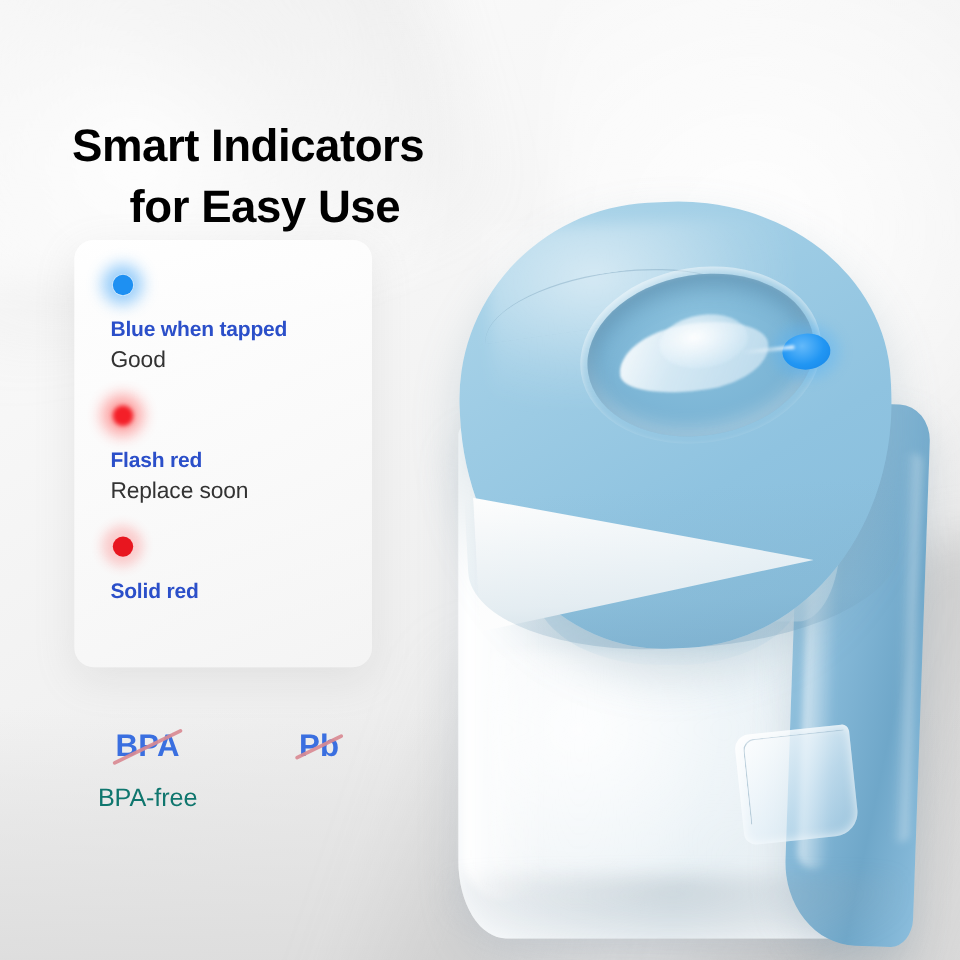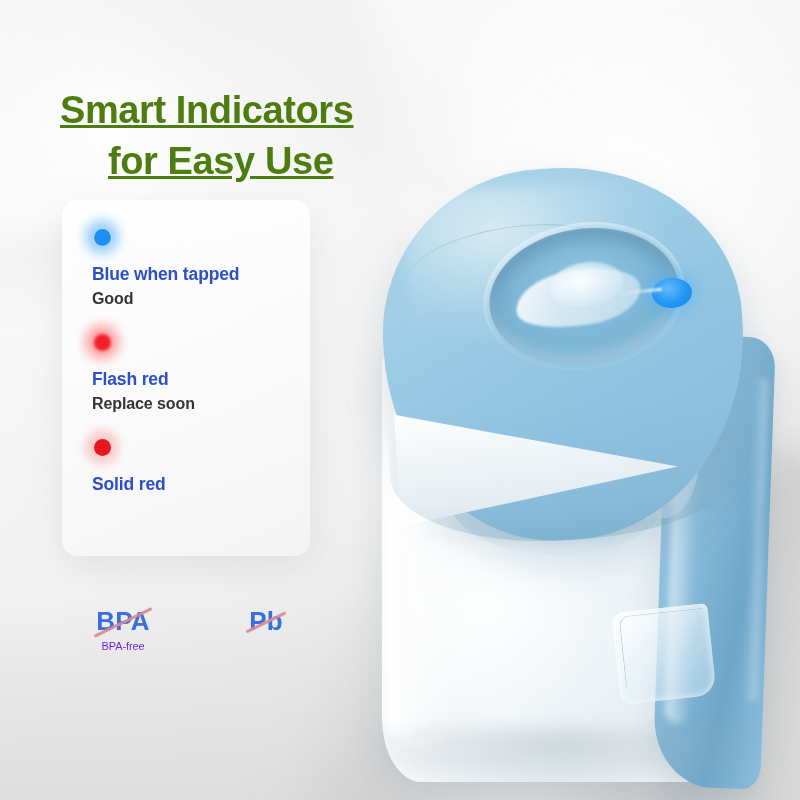--- a/index.html
+++ b/index.html
@@ -26,23 +26,23 @@
   .bg-diag-shadow2{position:absolute;left:-40px;top:560px;width:560px;height:420px;
     background:linear-gradient(116deg,rgba(255,255,255,0) 0%,rgba(255,255,255,0) 55%,rgba(176,176,176,.30) 70%,rgba(255,255,255,0) 88%);
     transform:rotate(-7deg);filter:blur(22px);}
   .bg-floor{position:absolute;left:0;bottom:0;width:800px;height:210px;
     background:linear-gradient(180deg,rgba(230,230,230,0) 0%,rgba(224,224,224,.55) 45%,rgba(219,219,219,.85) 100%);}
   .bg-right-wash{position:absolute;right:-80px;top:-40px;width:420px;height:460px;
     background:radial-gradient(ellipse at 40% 50%,rgba(255,255,255,.92) 0%,rgba(255,255,255,.35) 60%,rgba(255,255,255,0) 80%);
     filter:blur(18px);}
 
   
-  .headline{position:absolute;left:60px;top:60px;width:430px;
+  .headline{position:absolute;left:60px;top:72px;width:430px;
     font-size:38px;line-height:1.32;font-weight:700;letter-spacing:-.4px;
-    color:#4d7c0f;text-decoration:underline;}
+    color:#000000;}
   .headline .l2{display:block;margin-left:48px;}
 
   
   .card{position:absolute;left:62px;top:200px;width:248px;height:356px;
     border-radius:16px;
     background:linear-gradient(160deg,rgba(255,255,255,.92) 0%,rgba(252,252,252,.80) 45%,rgba(247,247,247,.62) 100%);
     box-shadow:0 10px 34px rgba(150,150,150,.16);}
   .card-inner{position:absolute;inset:0;padding:28px 0 0 30px;box-sizing:border-box;}
 
   .ind{position:relative;margin-bottom:24px;}
@@ -53,32 +53,32 @@
   .glow{position:absolute;left:-7px;top:-8px;width:34px;height:34px;border-radius:50%;filter:blur(6px);opacity:.55;}
 
   .dot.blue{background:#1e90f2;box-shadow:0 0 0 .5px rgba(255,255,255,.5);}
   .glow.blue{background:#49a8f7;}
   .dot.redsoft{background:#f41f28;filter:blur(1.6px);}
   .glow.redsoft{background:#ff3b3b;opacity:.48;}
   .dot.redhard{background:#e8161f;}
   .glow.redhard{background:#ff2a2a;opacity:.22;filter:blur(5px);}
 
   .ind-title{font-size:17.5px;font-weight:700;color:#2b4fc9;letter-spacing:-.15px;line-height:1.2;}
-  .ind-sub{font-size:16px;font-weight:700;color:#333333;letter-spacing:-.1px;margin-top:4px;line-height:1.25;}
+  .ind-sub{font-size:19px;font-weight:400;color:#333333;letter-spacing:-.1px;margin-top:4px;line-height:1.25;}
 
   
   .badges{position:absolute;left:60px;top:604px;width:270px;}
   .badge{position:absolute;top:0;text-align:center;}
   .badge.b1{left:8px;width:110px;}
   .badge.b2{left:146px;width:120px;}
   .mark{position:relative;display:inline-block;height:34px;line-height:34px;
     font-size:26px;font-weight:700;color:#3a6fe0;letter-spacing:.2px;}
   .mark .strike{position:absolute;left:-5px;right:-5px;top:50%;height:3px;
     background:#d98a93;transform:rotate(-26deg);border-radius:2px;opacity:.92;}
-  .badge-label{margin-top:2px;font-size:11px;color:#6d28d9;line-height:1.25;letter-spacing:-.1px;}
+  .badge-label{margin-top:15px;font-size:21px;color:#0f766e;line-height:1.25;letter-spacing:-.1px;}
 
   
   .product{position:absolute;left:330px;top:0;width:470px;height:800px;}
 
   .water-stream{position:absolute;left:474px;top:-10px;width:74px;height:300px;
     background:linear-gradient(180deg,rgba(255,255,255,.0) 0%,rgba(236,246,252,.75) 12%,rgba(222,240,250,.85) 45%,rgba(186,220,240,.9) 82%,rgba(160,205,232,.9) 100%);
     border-radius:38% 38% 20% 20%/16% 16% 40% 40%;
     filter:blur(.7px);transform:skewX(-2deg);}
 
   .lid{position:absolute;left:54px;top:168px;width:360px;height:372px;

